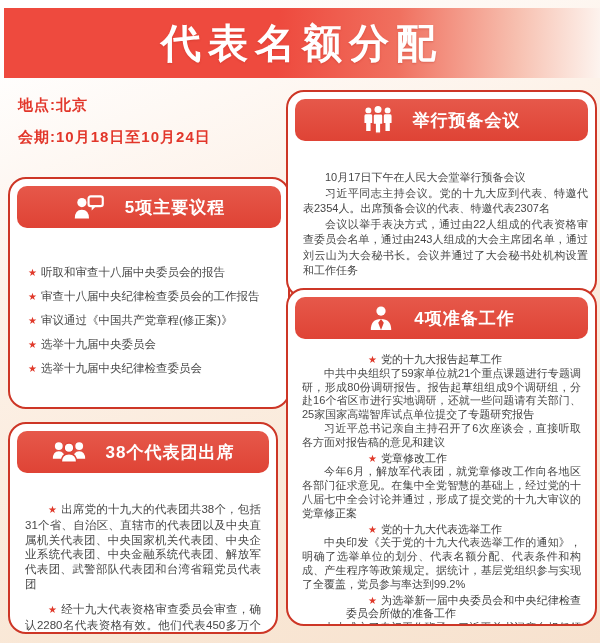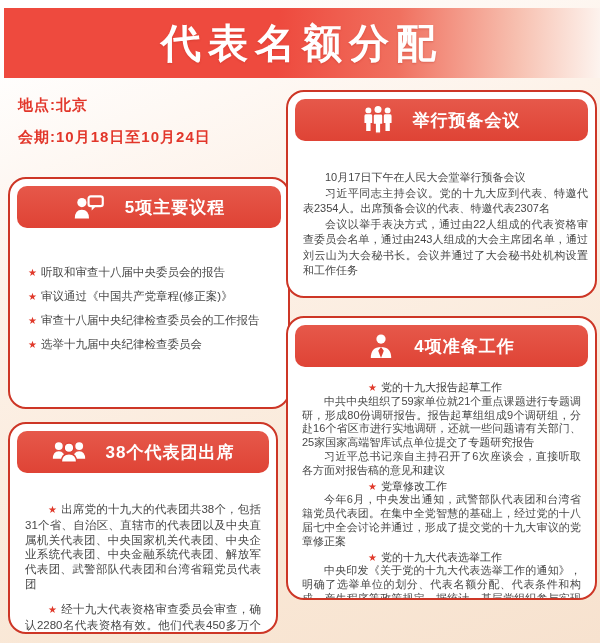--- a/index.html
+++ b/index.html
@@ -33,21 +33,21 @@
     display:flex; align-items:center; justify-content:center; gap:20px;
   }
   .box-hd .ttl { color:#ffffff; font-size:17px; font-weight:bold; letter-spacing:1px; }
   .box-hd svg { display:block; }
   .star { color:#e0392a; font-size:10px; margin-right:4px; }
   
   .box-agenda  { left:8px;  top:177px; width:282px; height:232px; }
   .box-deleg   { left:8px;  top:422px; width:270px; height:212px; }
   
   .box-premeet { left:286px; top:90px;  width:311px; height:208px; }
-  .box-prework { left:286px; top:316px; width:311px; height:284px; }
+  .box-prework { left:286px; top:288px; width:311px; height:338px; }
   
   .agenda-list { padding:30px 16px 0 18px; }
   .agenda-list .item { font-size:11.5px; color:#474747; line-height:14px; margin-bottom:9px; }
   
   .deleg-body { padding:22px 15px 0 15px; }
   .deleg-body p { font-size:11.5px; color:#474747; line-height:14.8px; text-align:justify; text-indent:2em; margin-bottom:10px; }
   
   .premeet-body { padding:22px 7px 0 15px; }
   .premeet-body p { font-size:11px; color:#474747; line-height:15.5px; text-align:justify; text-indent:2em; }
   
@@ -76,22 +76,23 @@
           <circle cx="10" cy="9" r="5.2" fill="#fff"></circle>
           <path d="M2,27 q0,-10 8,-10 q8,0 8,10 z" fill="#fff"></path>
           <rect x="17.5" y="2" width="16" height="11" rx="2.5" fill="none" stroke="#fff" stroke-width="2.4"></rect>
           <path d="M21,12 l0,6 l6,-6 z" fill="#fff"></path>
         </svg>
       </span>
       <span class="ttl">5项主要议程</span>
     </div>
     <div class="agenda-list">
       <div class="item"><span class="star">★</span><span>听取和审查十八届中央委员会的报告</span></div>
+      <div class="item"><span class="star">★</span><span>审查十八届中央纪律检查委员会的工作报告</span></div>
       <div class="item"><span class="star">★</span><span>审议通过《中国共产党章程(修正案)》</span></div>
-      <div class="item"><span class="star">★</span><span>审查十八届中央纪律检查委员会的工作报告</span></div>
+      <div class="item"><span class="star">★</span><span>选举十九届中央委员会</span></div>
       <div class="item"><span class="star">★</span><span>选举十九届中央纪律检查委员会</span></div>
     </div>
   </div>
 
   <div class="box box-deleg">
     <div class="box-hd">
       <span>
         <svg width="34" height="24" viewBox="0 0 40 28">
           <circle cx="8" cy="7" r="4.6" fill="#fff"></circle>
           <path d="M1,22 q0,-9 7,-9 q7,0 7,9 z" fill="#fff"></path>
@@ -142,21 +143,21 @@
       <span class="ttl">4项准备工作</span>
     </div>
     <div class="prework-body">
       <div>
         <div class="hd"><span class="star">★</span><span>党的十九大报告起草工作</span></div>
         <p>中共中央组织了59家单位就21个重点课题进行专题调研，形成80份调研报告。报告起草组组成9个调研组，分赴16个省区市进行实地调研，还就一些问题请有关部门、25家国家高端智库试点单位提交了专题研究报告</p>
         <p>习近平总书记亲自主持召开了6次座谈会，直接听取各方面对报告稿的意见和建议</p>
       </div>
       <div>
         <div class="hd"><span class="star">★</span><span>党章修改工作</span></div>
-        <p>今年6月，中央发出通知，武警部队代表团和台湾省籍党员代表团。在集中全党智慧的基础上，经过党的十八届七中全会讨论并通过，形成了提交党的十九大审议的党章修正案</p>
+        <p>今年6月，解放军代表团，就党章修改工作向各地区各部门征求意见。在集中全党智慧的基础上，经过党的十八届七中全会讨论并通过，形成了提交党的十九大审议的党章修正案</p>
       </div>
       <div>
         <div class="hd"><span class="star">★</span><span>党的十九大代表选举工作</span></div>
         <p>中央印发《关于党的十九大代表选举工作的通知》，明确了选举单位的划分、代表名额分配、代表条件和构成、产生程序等政策规定。据统计，基层党组织参与实现了全覆盖，党员参与率达到99.2%</p>
       </div>
       <div>
         <div class="hd"><span class="star">★</span><span>为选举新一届中央委员会和中央纪律检查委员会所做的准备工作</span></div>
         <p>中央成立了专门工作班子，习近平总书记亲自担任领导小组组长，在中央政治局常委会的领导下，负责新一届中央委员会和中央纪律检查委员会委员人选的推荐、考察、提名工作</p>
       </div>
     </div>

